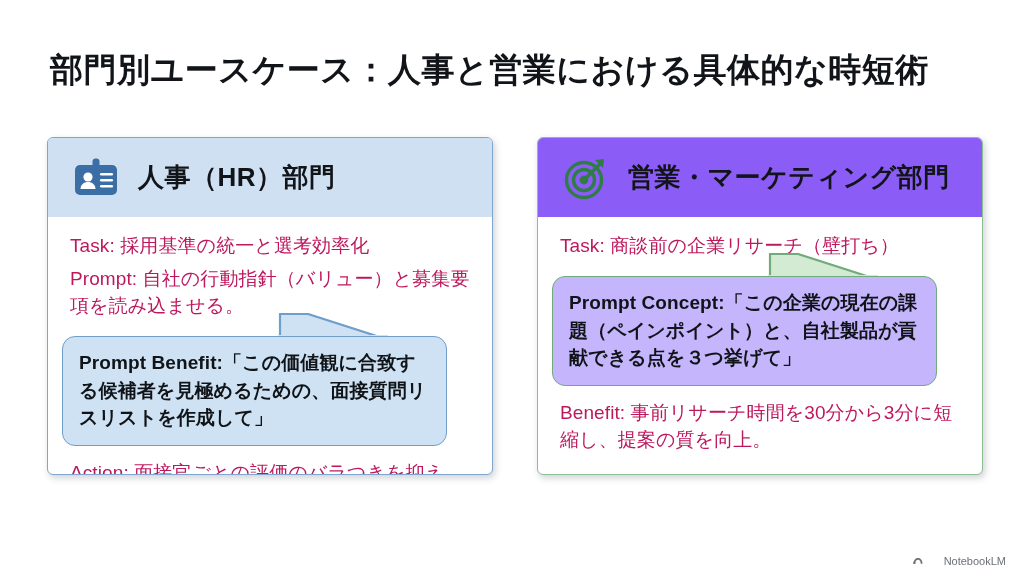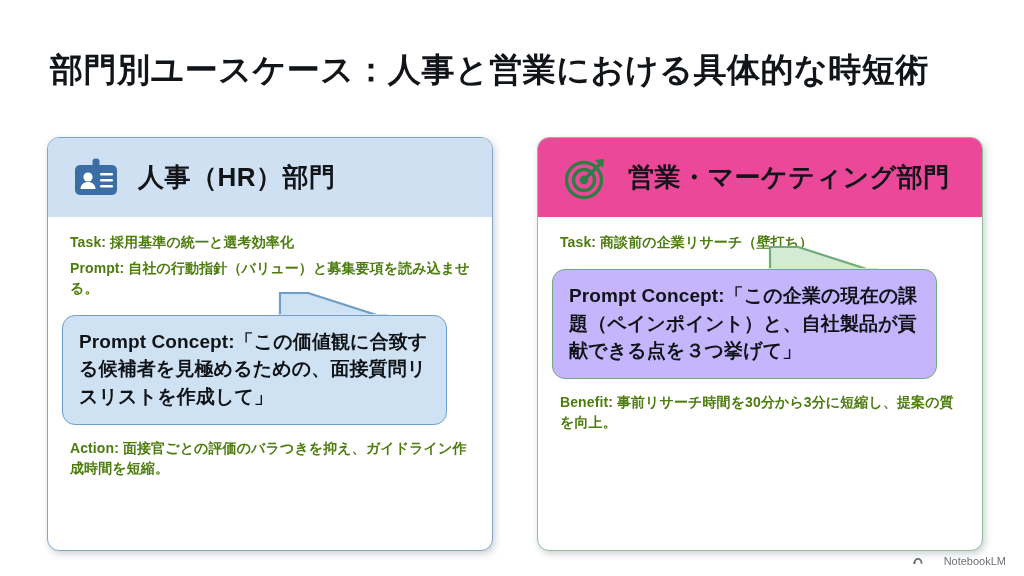--- a/index.html
+++ b/index.html
@@ -21,39 +21,39 @@
     color:#111418;
     letter-spacing:0.5px;
     white-space:nowrap;
   }
 
   
   .card{
     position:absolute;
     top:137px;
     width:446px;
-    height:414px;
-    border-radius:12px;
+    height:338px;
+    border-radius:6px;
     overflow:hidden;
     box-sizing:border-box;
     box-shadow:2px 3px 7px rgba(30,45,70,0.22);
     background:#ffffff;
   }
   .card-left{ left:47px; border:1.5px solid #7fa6cf; }
   .card-right{ left:537px; border:1.5px solid #8cbf93; }
 
   .card-header{
     height:79px;
     display:flex;
     align-items:center;
     padding-left:24px;
     box-sizing:border-box;
   }
   .card-left .card-header{ background:#cfe0f2; }
-  .card-right .card-header{ background:#ec4899; }
+  .card-right .card-header{ background:#8b5cf6; }
 
   .header-icon{
     width:48px;height:48px;
     flex:0 0 48px;
     margin-right:18px;
     display:block;
   }
   .header-title{
     font-size:26px;
     font-weight:bold;
@@ -61,23 +61,23 @@
     letter-spacing:0.5px;
     white-space:nowrap;
   }
 
   .card-body{
     padding:16px 20px 0 22px;
     box-sizing:border-box;
   }
 
   .line{
-    font-size:14px;
-    font-weight:bold;
-    color:#4d7c0f;
+    font-size:19px;
+    font-weight:normal;
+    color:#be185d;
     line-height:1.42;
     margin-bottom:12px;
     letter-spacing:0.1px;
   }
   .line.tight{ margin-bottom:6px; }
 
   
   .bubble-wrap{
     position:relative;
     margin:16px 0 14px 14px;
@@ -147,21 +147,21 @@
       <div class="line tight">Task: 採用基準の統一と選考効率化</div>
       <div class="line">Prompt: 自社の行動指針（バリュー）と募集要項を読み込ませる。</div>
     </div>
 
     <div class="bubble-wrap">
       <svg class="bubble-tail" viewBox="0 0 110 26" preserveAspectRatio="none">
         <path d="M2 26 L2 1 L30 1 L108 26 Z" fill="#cfe2f3" stroke="#6f9ec9" stroke-width="2.2" stroke-linejoin="round"></path>
         <rect x="0" y="22" width="110" height="8" fill="#cfe2f3"></rect>
       </svg>
       <div class="bubble">
-        <div class="bubble-text">Prompt Concept:「この価値観に合致する候補者を見極めるための、面接質問リスリストを作成して」</div>
+        <div class="bubble-text">Prompt Benefit:「この価値観に合致する候補者を見極めるための、面接質問リスリストを作成して」</div>
       </div>
     </div>
 
     <div class="benefit">
       <div class="line">Action: 面接官ごとの評価のバラつきを抑え、ガイドライン作成時間を短縮。</div>
     </div>
   </div>
 
   <div class="card card-right">
 

